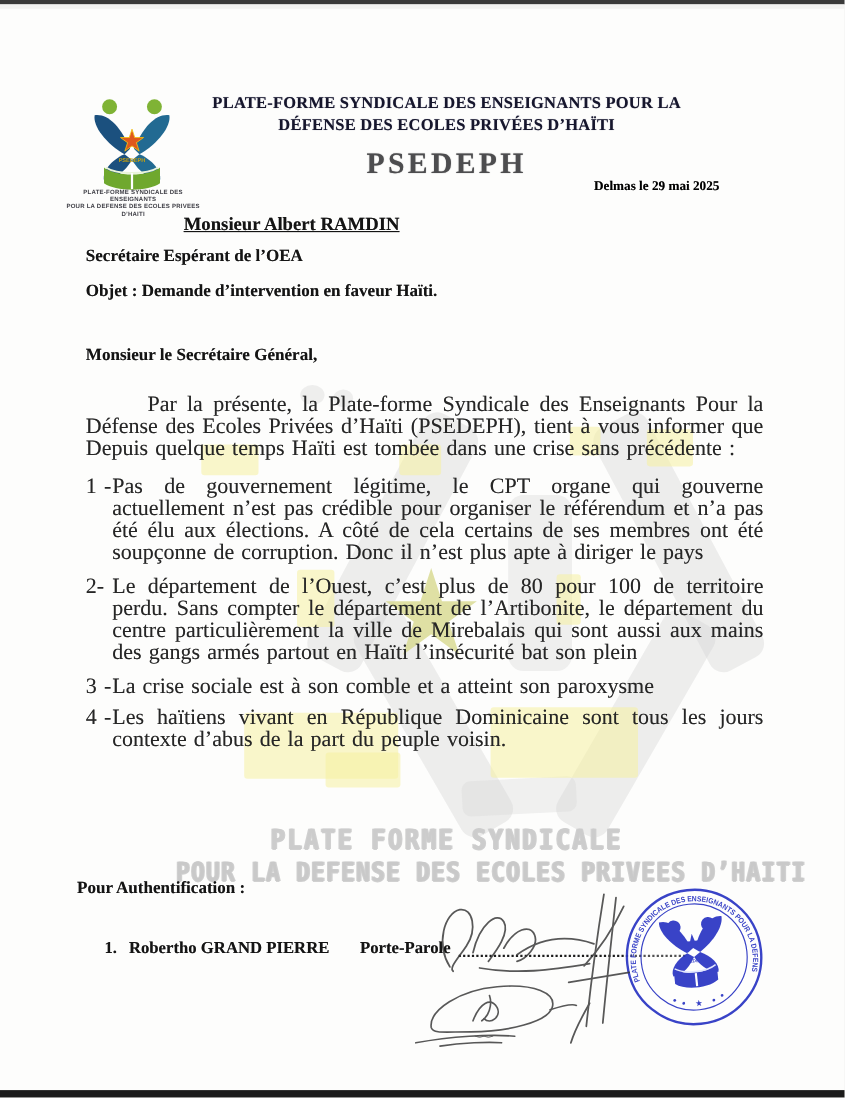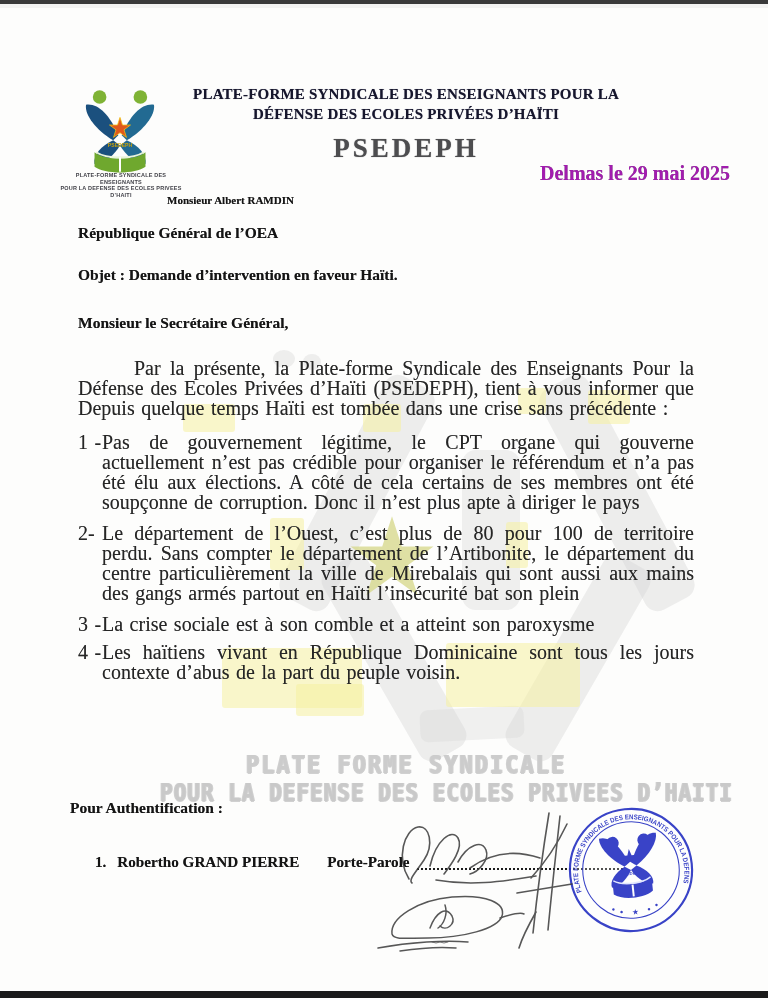--- a/index.html
+++ b/index.html
@@ -27,28 +27,28 @@
   
   .logo{position:absolute;left:54px;top:86px;z-index:1;}
   .logo-cap{position:absolute;left:56px;top:172px;width:130px;z-index:1;text-align:center;
             font-family:"Liberation Sans", sans-serif;font-size:5.5px;line-height:6.5px;color:#3f3f46;
             filter:blur(0.35px);font-weight:bold;letter-spacing:.2px;}
   .org{position:absolute;left:190px;top:84px;width:432px;text-align:center;z-index:1;}
   .org-l1,.org-l2{font-weight:bold;font-size:15px;line-height:20px;color:#16162c;
                   letter-spacing:.2px;text-shadow:0 0 .7px rgba(20,20,60,.55);}
   .acr{margin-top:9px;font-weight:bold;font-size:27px;letter-spacing:3px;color:#4d4d4f;
        text-shadow:0 0 1px rgba(0,0,0,.45);}
-  .date{position:absolute;left:540px;top:162px;font-weight:bold;font-size:20px;color:#a21caf;
+  .date{position:absolute;left:540px;top:162px;font-weight:bold;font-size:12px;color:#000000;
         z-index:1;text-shadow:0 0 .6px rgba(0,0,0,.5);}
 
   
   .b{font-weight:bold;color:#141414;text-shadow:0 0 .6px rgba(0,0,0,.5);}
-  .rcpt-name{position:absolute;left:167px;top:194px;font-size:11px;z-index:1;}
+  .rcpt-name{position:absolute;left:167px;top:194px;font-size:17px;z-index:1;text-decoration:underline;}
   .rcpt-title{position:absolute;left:78px;top:224px;font-size:15.5px;z-index:1;}
-  .subject{position:absolute;left:78px;top:256px;font-size:15.5px;z-index:1;margin-top:10px;}
+  .subject{position:absolute;left:78px;top:256px;font-size:15.5px;z-index:1;}
   .salutation{position:absolute;left:78px;top:314px;font-size:15.5px;z-index:1;}
 
   
   .body{position:absolute;left:78px;top:358px;width:616px;z-index:1;font-size:20px;
         line-height:20px;text-align:justify;word-spacing:1.5px;
         text-shadow:0 0 .5px rgba(0,0,0,.35);}
   .body p{margin:0 0 14px 0;text-indent:56px;}
   .item{display:flex;margin:0 0 11px 0;}
   .item .num{flex:none;width:24px;}
   .item .txt{flex:1;text-align:justify;}
@@ -119,21 +119,21 @@
   </div>
 
   <div class="org">
     <div class="org-l1">PLATE-FORME SYNDICALE DES ENSEIGNANTS POUR LA</div>
     <div class="org-l2">DÉFENSE DES ECOLES PRIVÉES D’HAÏTI</div>
     <div class="acr">PSEDEPH</div>
   </div>
   <div class="date">Delmas le 29 mai 2025</div>
 
   <div class="rcpt-name b">Monsieur Albert RAMDIN</div>
-  <div class="rcpt-title b">République Général de l’OEA</div>
+  <div class="rcpt-title b">Secrétaire Espérant de l’OEA</div>
   <div class="subject b">Objet : Demande d’intervention en faveur Haïti.</div>
   <div class="salutation b">Monsieur le Secrétaire Général,</div>
 
   <div class="body">
     <p>Par la présente, la Plate-forme Syndicale des Enseignants Pour la Défense des Ecoles Privées d’Haïti (PSEDEPH), tient à vous informer que  Depuis quelque temps Haïti est tombée dans une crise sans précédente :</p>
     <div class="item">
       <span class="num">1 -</span>
       <span class="txt">Pas de gouvernement légitime, le CPT organe qui gouverne actuellement n’est pas crédible pour organiser le référendum et n’a pas été élu aux élections. A côté de cela certains de ses membres ont été soupçonne de corruption. Donc il n’est plus apte à diriger le pays</span>
     </div>
     <div class="item">

